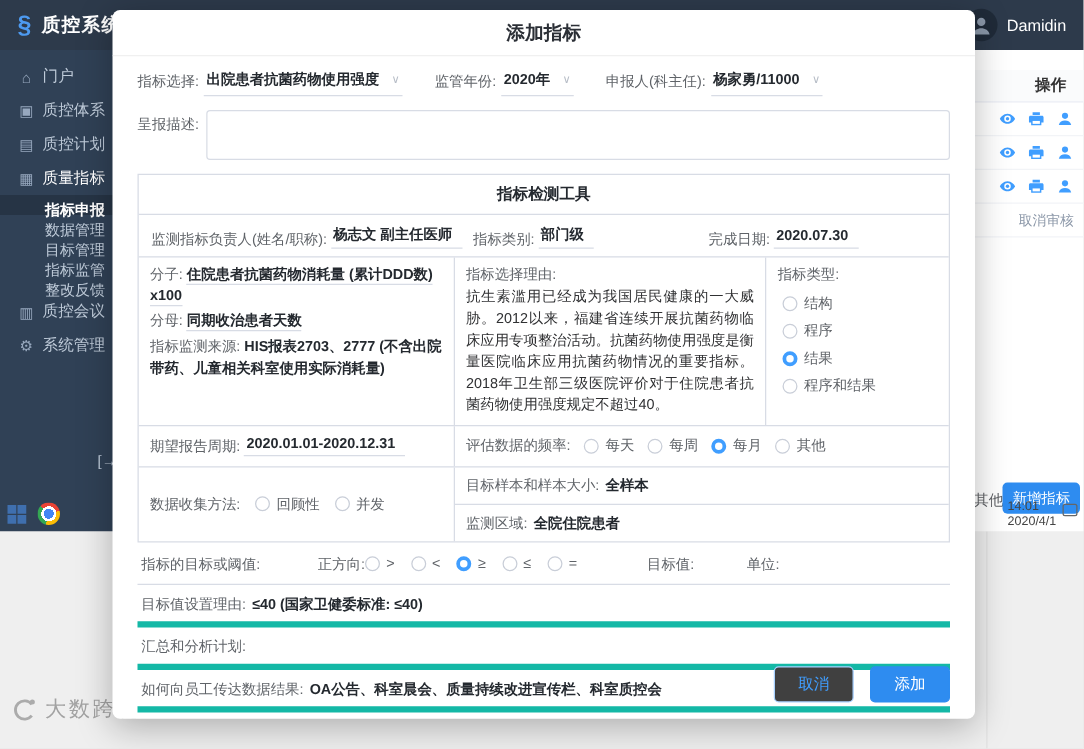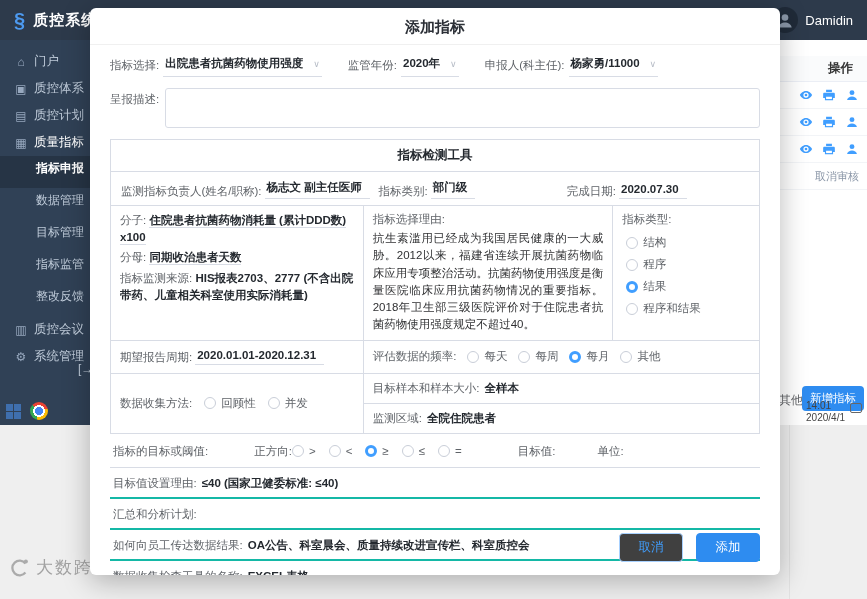--- a/index.html
+++ b/index.html
@@ -12,21 +12,21 @@
   .logo-text{color:#fff;font-size:15px;font-weight:bold;letter-spacing:1px;}
   .userbox{margin-left:auto;display:flex;align-items:center;gap:7px;cursor:pointer;}
   .avatar{width:26px;height:26px;border-radius:50%;background:#1f2a38;display:flex;align-items:center;justify-content:center;overflow:hidden;}
   .uname{color:#fff;font-size:13px;}
 
   
   .sidebar{position:absolute;top:40px;left:0;width:110px;height:385px;background:#304156;padding-top:8px;z-index:1;}
   .sb-item{display:flex;align-items:center;height:27px;padding-left:13px;color:#bfcbd9;font-size:12.5px;cursor:pointer;white-space:nowrap;}
   .sb-item.parent-active{color:#fff;}
   .sb-ico{width:16px;margin-right:5px;color:#97a8be;font-size:12px;text-align:center;flex:0 0 auto;}
-  .sb-sub{height:32px;line-height:24px;padding-left:36px;color:#bfcbd9;font-size:12px;cursor:pointer;white-space:nowrap;}
+  .sb-sub{height:16px;line-height:24px;padding-left:36px;color:#bfcbd9;font-size:12px;cursor:pointer;white-space:nowrap;}
   .sb-sub.active{color:#fff;background:#263445;font-weight:bold;}
   .sb-logout{position:absolute;left:78px;top:322px;color:#bfcbd9;font-size:12px;cursor:pointer;}
 
   
   .content{position:absolute;top:40px;left:110px;width:757px;height:385px;background:#fff;z-index:1;}
   .tbl-head{height:26px;margin-top:16px;background:#fafbfc;border-bottom:1px solid #ebeef5;display:flex;justify-content:flex-end;align-items:center;padding-right:14px;font-size:12.5px;font-weight:bold;color:#333;}
   .tbl-row{height:27px;border-bottom:1px solid #f2f4f7;display:flex;justify-content:flex-end;align-items:center;gap:9px;padding-right:8px;}
   .ic{display:inline-flex;cursor:pointer;}
   .cancel-review{font-size:11px;color:#8b97a8;cursor:pointer;}
   .other-label{position:absolute;right:64px;top:352px;font-size:12px;color:#606266;}
@@ -83,21 +83,21 @@
   .rowC .cr{flex:1;padding:8px 9px;display:flex;align-items:center;gap:11px;}
   .rowD{display:flex;}
   .rowD .cl{flex:0 0 39%;border-right:1px solid #d8dce5;padding:14px 9px;display:flex;align-items:center;gap:12px;}
   .rowD .cr{flex:1;}
   .crl{padding:7px 9px;display:flex;align-items:baseline;}
   .crl.first{border-bottom:1px solid #d8dce5;}
   .rowE{display:flex;align-items:center;padding:10px 3px 8px;border-bottom:1px solid #d8dce5;}
   .rowE .dirlbl{margin-left:46px;}
   .rowE .rd + .rd{margin-left:13px;}
   .tvl{margin-left:56px;} .unl{margin-left:42px;}
-  .ulrow{display:flex;align-items:baseline;padding:8px 3px 6px;border-bottom:2px solid #14b8a6;}
+  .ulrow{display:flex;align-items:baseline;padding:8px 3px 6px;border-bottom:5px solid #14b8a6;}
   .ulrow .v{margin-left:5px;}
   .m-foot{position:absolute;right:20px;bottom:13px;display:flex;gap:13px;}
   .btn{width:64px;height:29px;border-radius:4px;font-size:12.5px;cursor:pointer;font-family:inherit;}
   .btn.plain{background:#404040;border:1px solid #a8d1ff;color:#409eff;}
   .btn.primary{background:#2e8cf0;border:1px solid #2e8cf0;color:#fff;}
 </style>
 </head>
 <body>
 
 <div class="screen">

